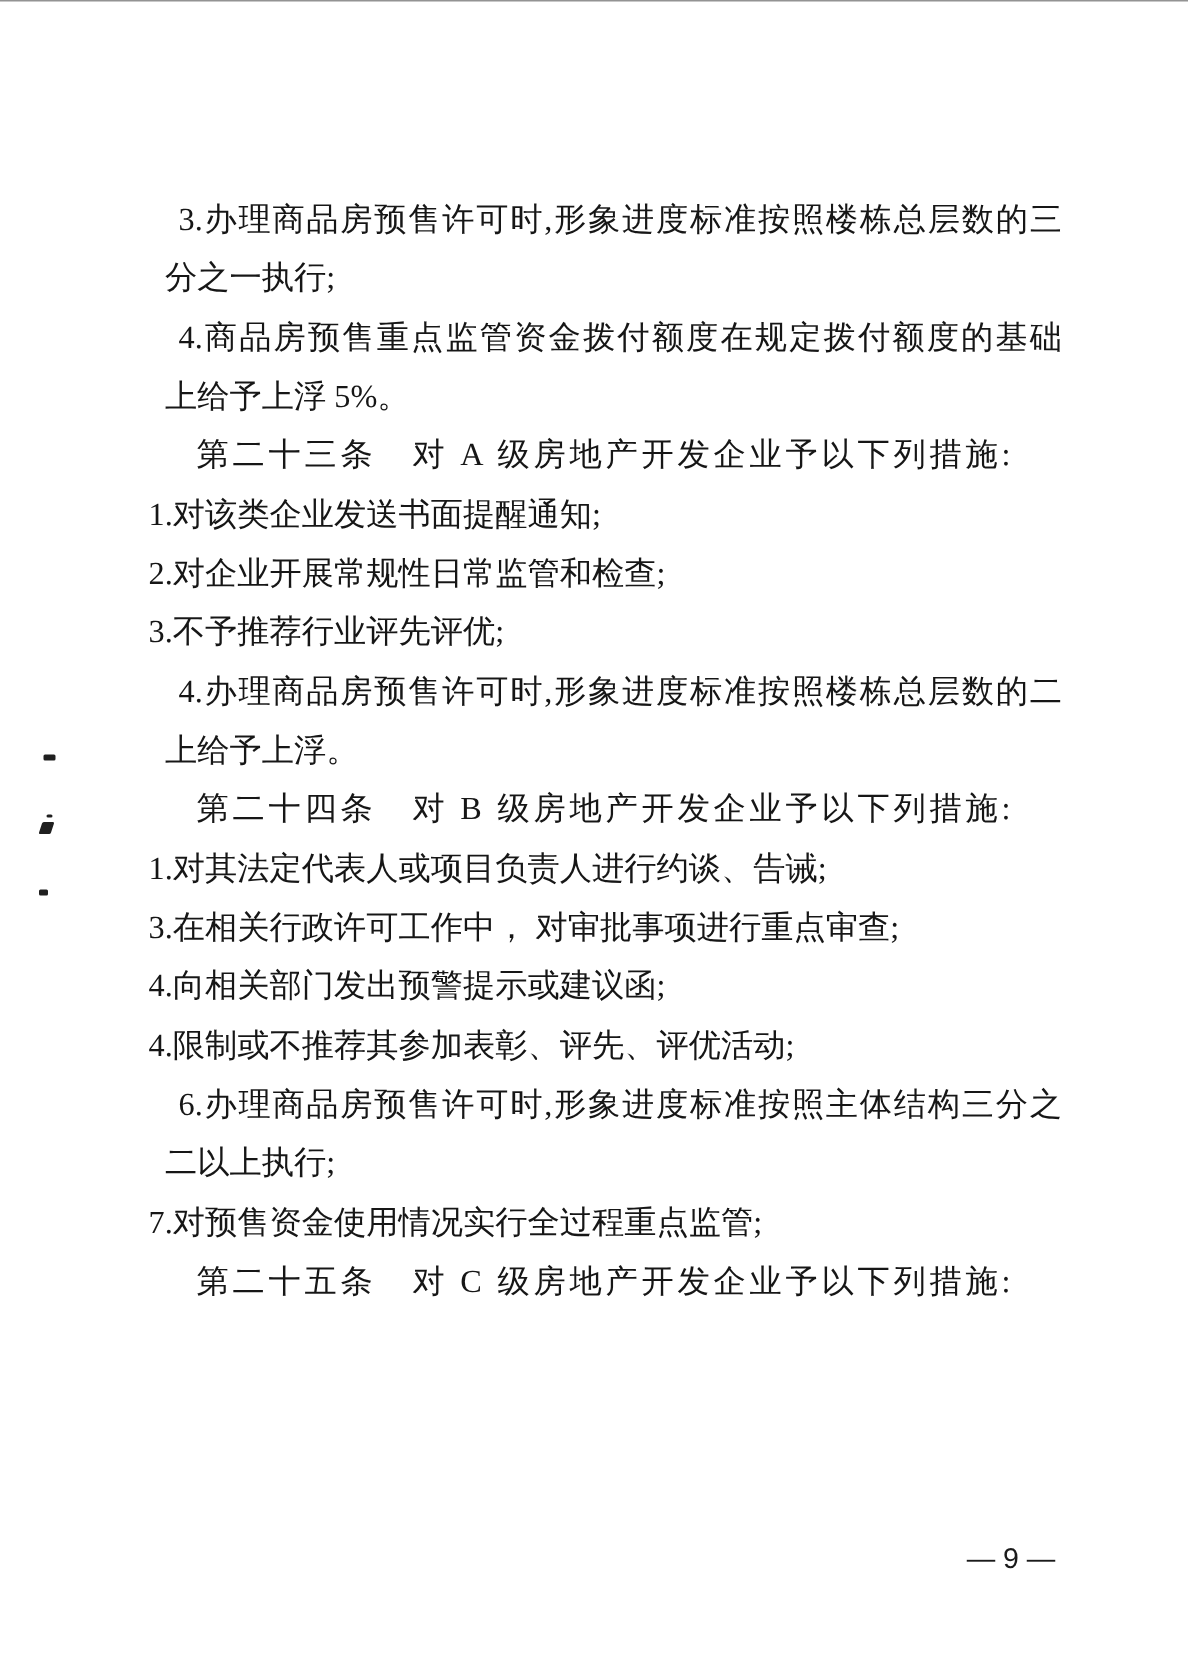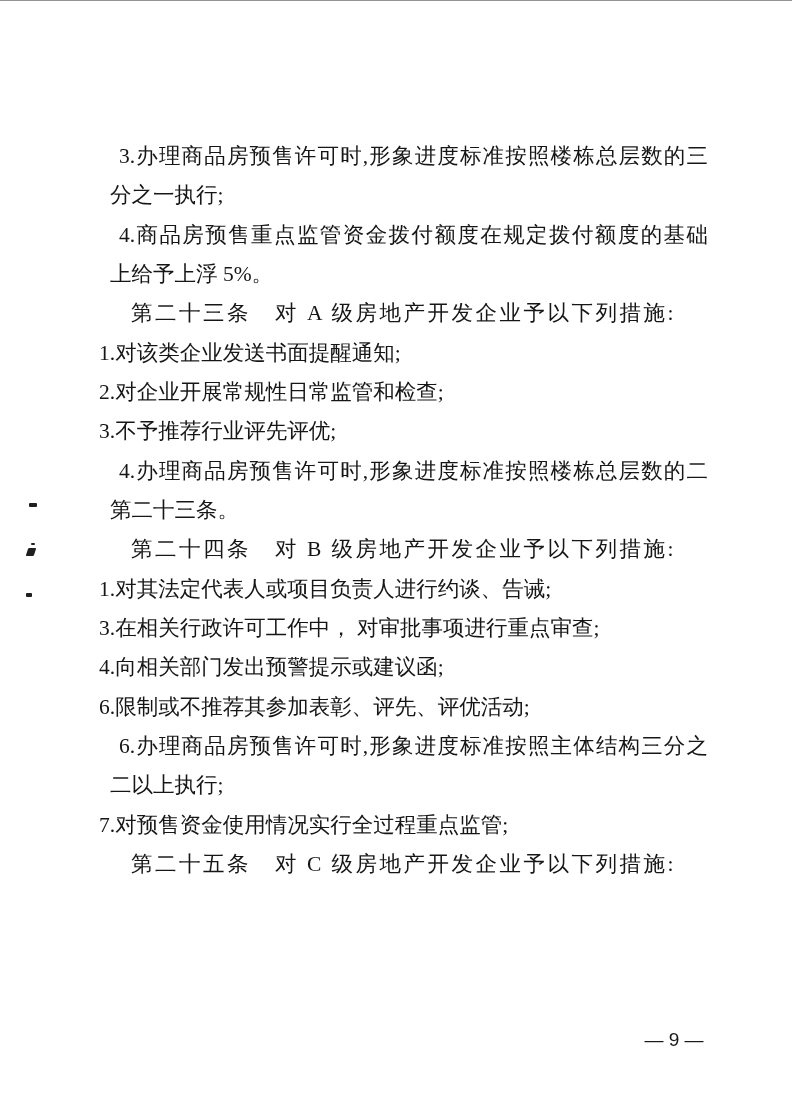--- a/index.html
+++ b/index.html
@@ -10,21 +10,21 @@
     overflow:hidden;
     font-family:"Liberation Serif","DejaVu Serif",serif;
     color:#161616;
   }
   .scan-edge {
     position:absolute; top:0; left:0;
     width:792px; height:1px;
     background:#6f6f6f; opacity:.75;
   }
   .doc {
-    position:absolute; top:137px; left:0; width:792px;
+    position:absolute; top:127px; left:0; width:792px;
   }
   .line {
     height:39.34px; line-height:39.34px;
     font-size:21.5px;
     white-space:pre;
   }
   
   .para-first {
     margin-left:119px; margin-right:84px;
     white-space:normal;
@@ -57,26 +57,26 @@
 <div class="doc">
   <div class="line para-first">3.办理商品房预售许可时,形象进度标准按照楼栋总层数的三</div>
   <div class="line cont">分之一执行;</div>
   <div class="line para-first">4.商品房预售重点监管资金拨付额度在规定拨付额度的基础</div>
   <div class="line cont">上给予上浮 5%。</div>
   <div class="line heading">第二十三条　对 A 级房地产开发企业予以下列措施:</div>
   <div class="line item">1.对该类企业发送书面提醒通知;</div>
   <div class="line item">2.对企业开展常规性日常监管和检查;</div>
   <div class="line item">3.不予推荐行业评先评优;</div>
   <div class="line para-first">4.办理商品房预售许可时,形象进度标准按照楼栋总层数的二</div>
-  <div class="line cont">第二十三条。</div>
+  <div class="line cont">上给予上浮。</div>
   <div class="line heading">第二十四条　对 B 级房地产开发企业予以下列措施:</div>
   <div class="line item">1.对其法定代表人或项目负责人进行约谈、告诫;</div>
   <div class="line item">3.在相关行政许可工作中， 对审批事项进行重点审查;</div>
   <div class="line item">4.向相关部门发出预警提示或建议函;</div>
-  <div class="line item">6.限制或不推荐其参加表彰、评先、评优活动;</div>
+  <div class="line item">4.限制或不推荐其参加表彰、评先、评优活动;</div>
   <div class="line para-first">6.办理商品房预售许可时,形象进度标准按照主体结构三分之</div>
   <div class="line cont">二以上执行;</div>
   <div class="line item">7.对预售资金使用情况实行全过程重点监管;</div>
   <div class="line heading">第二十五条　对 C 级房地产开发企业予以下列措施:</div>
 </div>
 
 <div class="footer">— 9 —</div>
 
 <div class="speck" id="speck-1"></div>
 <div class="speck" id="speck-2a"></div>

